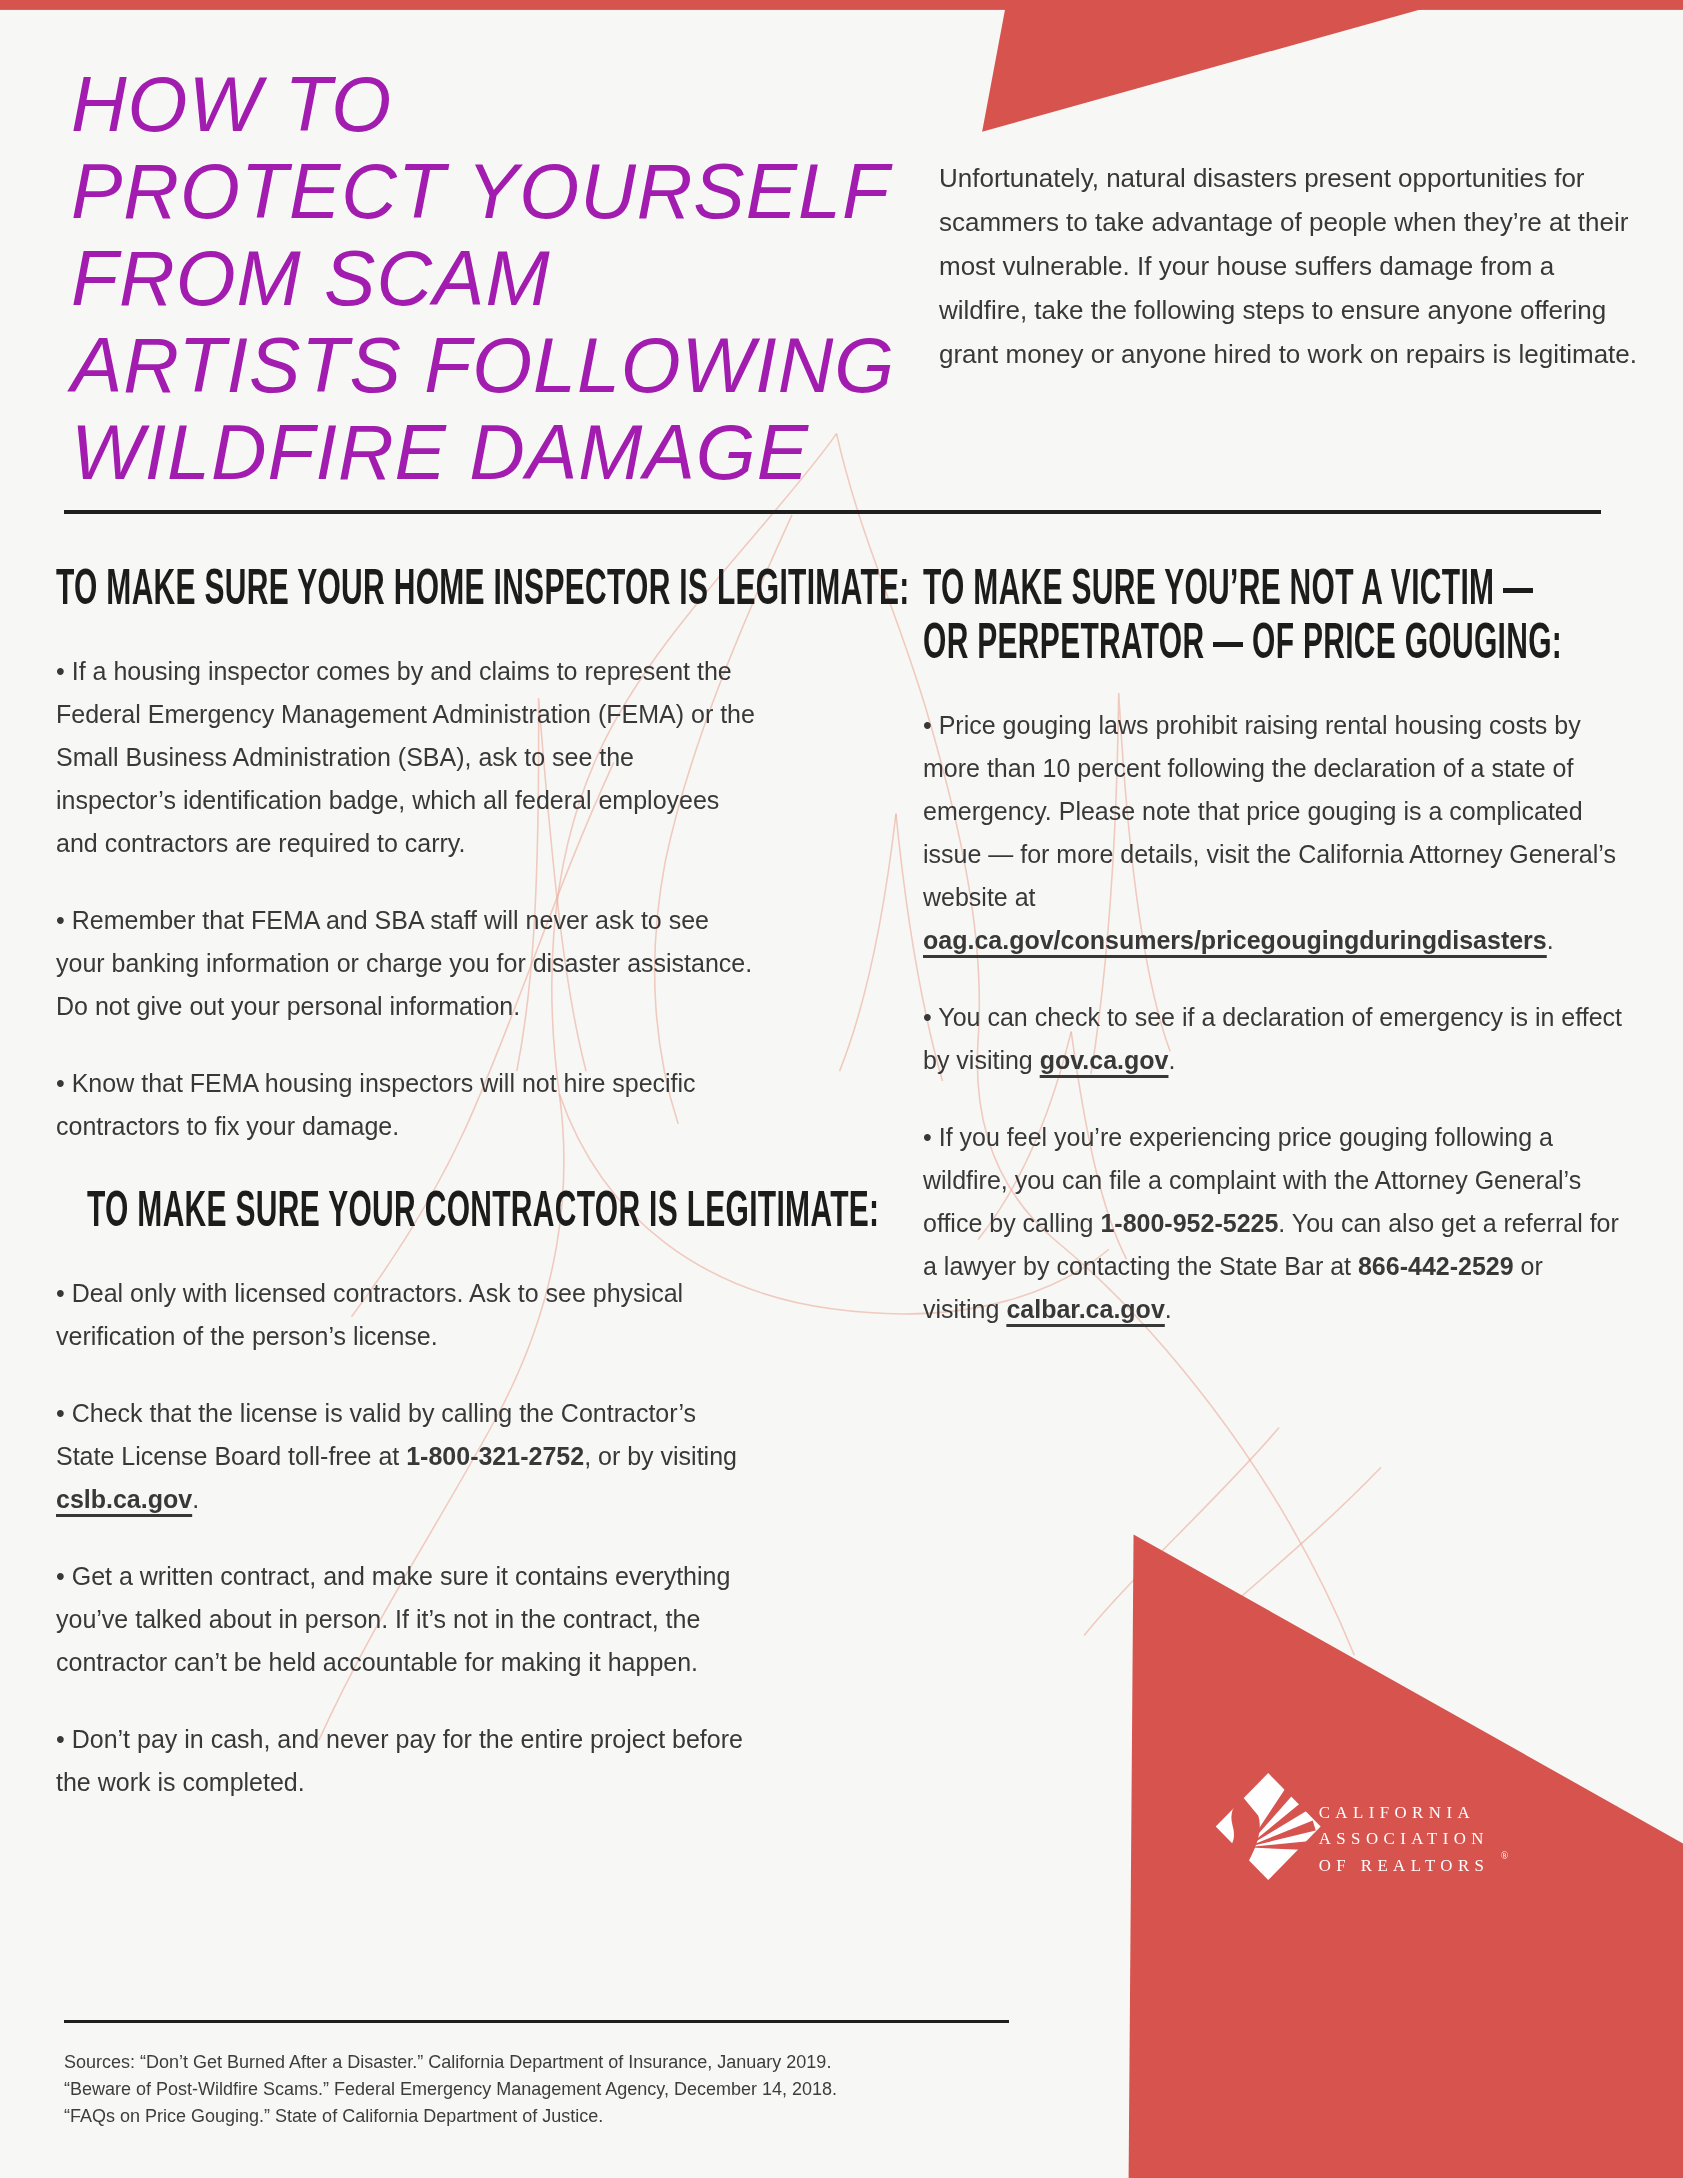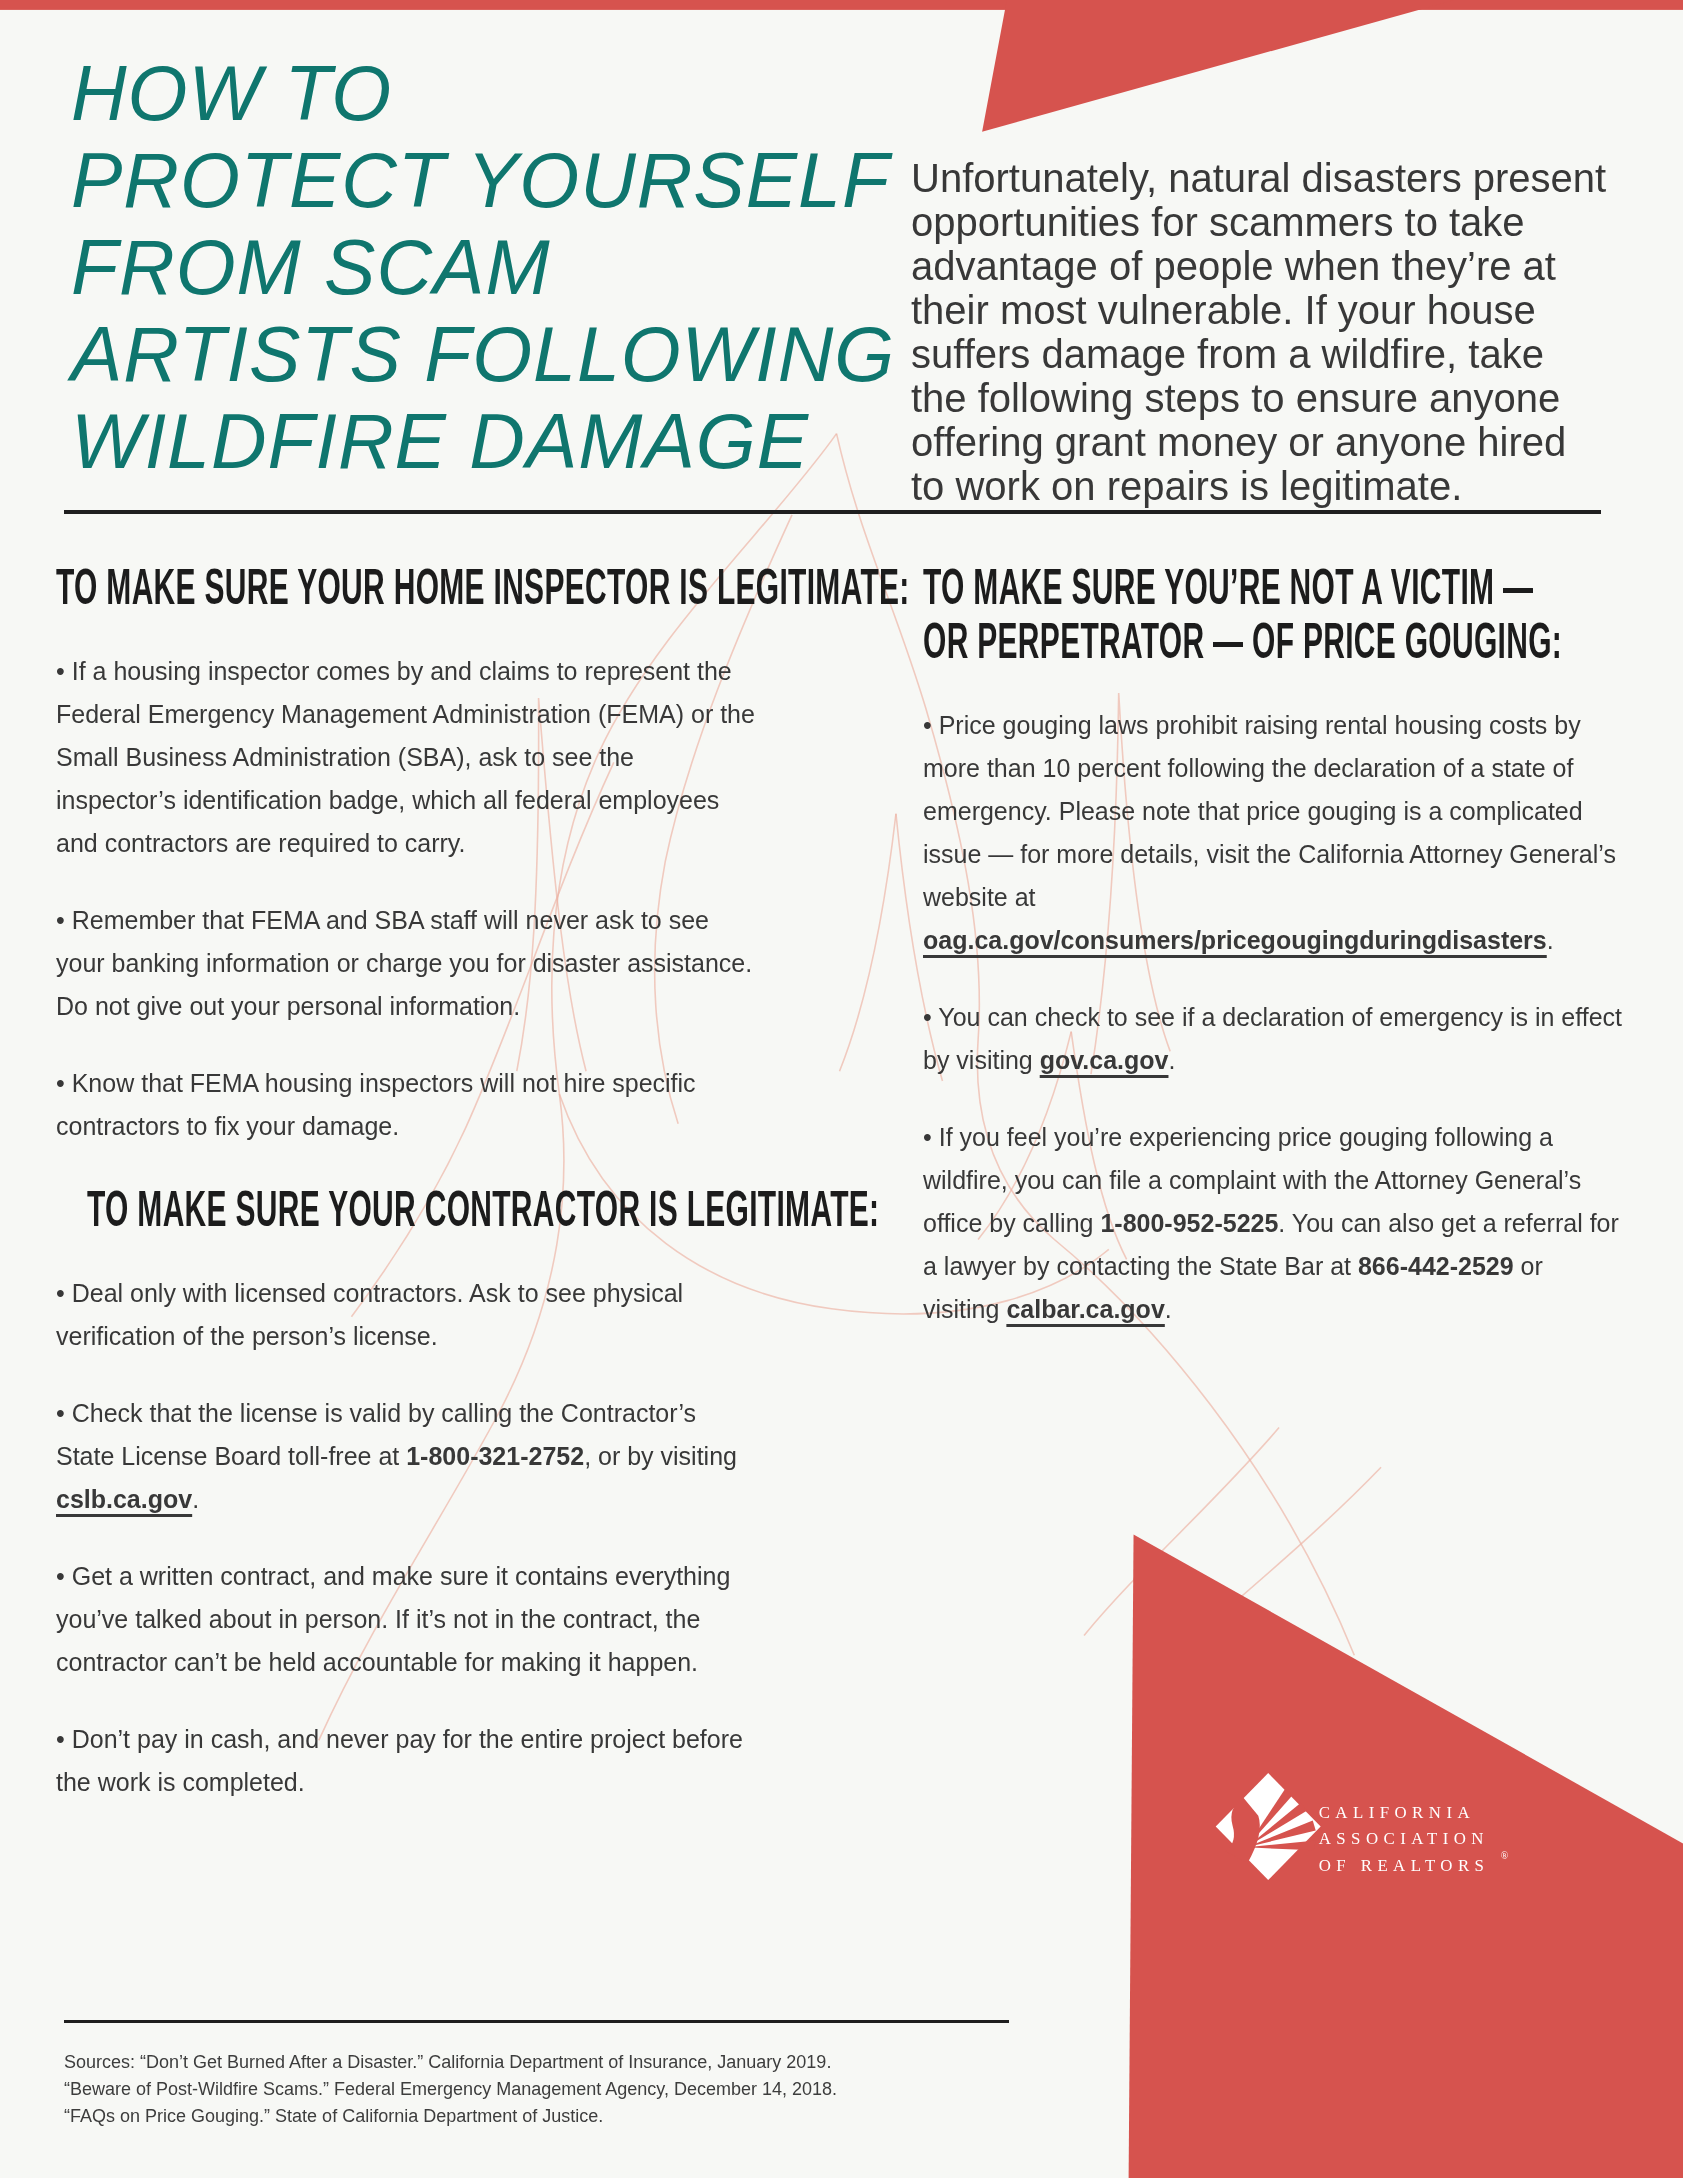--- a/index.html
+++ b/index.html
@@ -3,27 +3,27 @@
 <meta charset="utf-8">
 <style>
   html,body{margin:0;padding:0;}
   body{font-family:"Liberation Sans", sans-serif;}
   .page{position:relative;width:1683px;height:2178px;background:var(--bg,#f7f8f5);overflow:hidden;}
 
   .deco-layer{position:absolute;left:0;top:0;width:1683px;height:2178px;pointer-events:none;}
   .red-shape{fill:var(--red,#d6534e);}
   .flame{fill:none;stroke:var(--flame,#edb0a2);stroke-width:1.6;opacity:.65;}
 
-  .page-title{position:absolute;left:71px;top:50px;width:822px;
+  .page-title{position:absolute;left:71px;top:61px;width:822px;
     font-style:italic;font-weight:300;font-size:77px;line-height:87px;
-    color:#0f766e;letter-spacing:1px;}
+    color:#a21caf;letter-spacing:1px;}
   .page-title .tline{white-space:nowrap;}
 
-  .intro{position:absolute;left:911px;top:156px;width:699px;
-    font-size:40px;line-height:44px;color:var(--text,#383838);}
+  .intro{position:absolute;left:939px;top:156px;width:699px;
+    font-size:26px;line-height:44px;color:var(--text,#383838);}
 
   .rule-top{position:absolute;left:64px;top:510px;width:1537px;height:4px;background:#1f1f1f;}
   .rule-bottom{position:absolute;left:64px;top:2020px;width:945px;height:3px;background:#1f1f1f;}
 
   .col{position:absolute;top:560px;width:699px;}
   .col-left{left:56px;}
   .col-right{left:923px;}
 
   .colhead{font-weight:700;font-size:50px;line-height:54px;color:var(--heading,#1c1c1c);}
   .colhead .cx{display:inline-block;transform:scaleX(0.60);transform-origin:0 50%;white-space:nowrap;letter-spacing:0.5px;}

